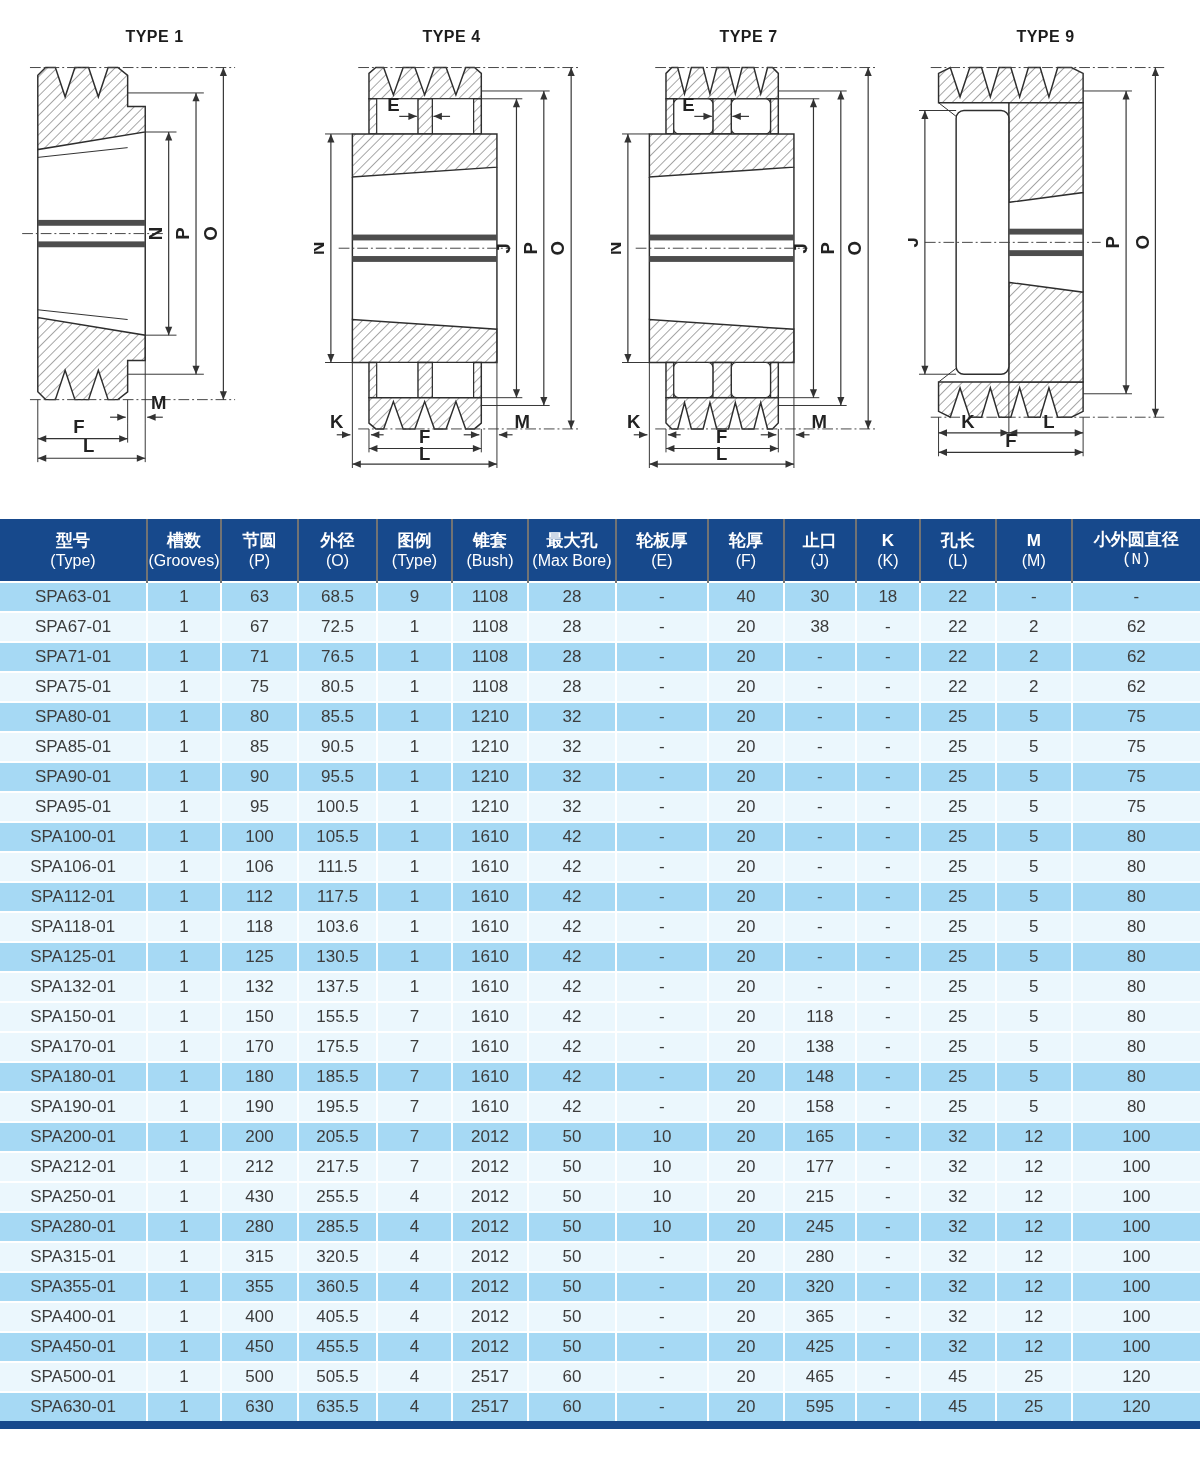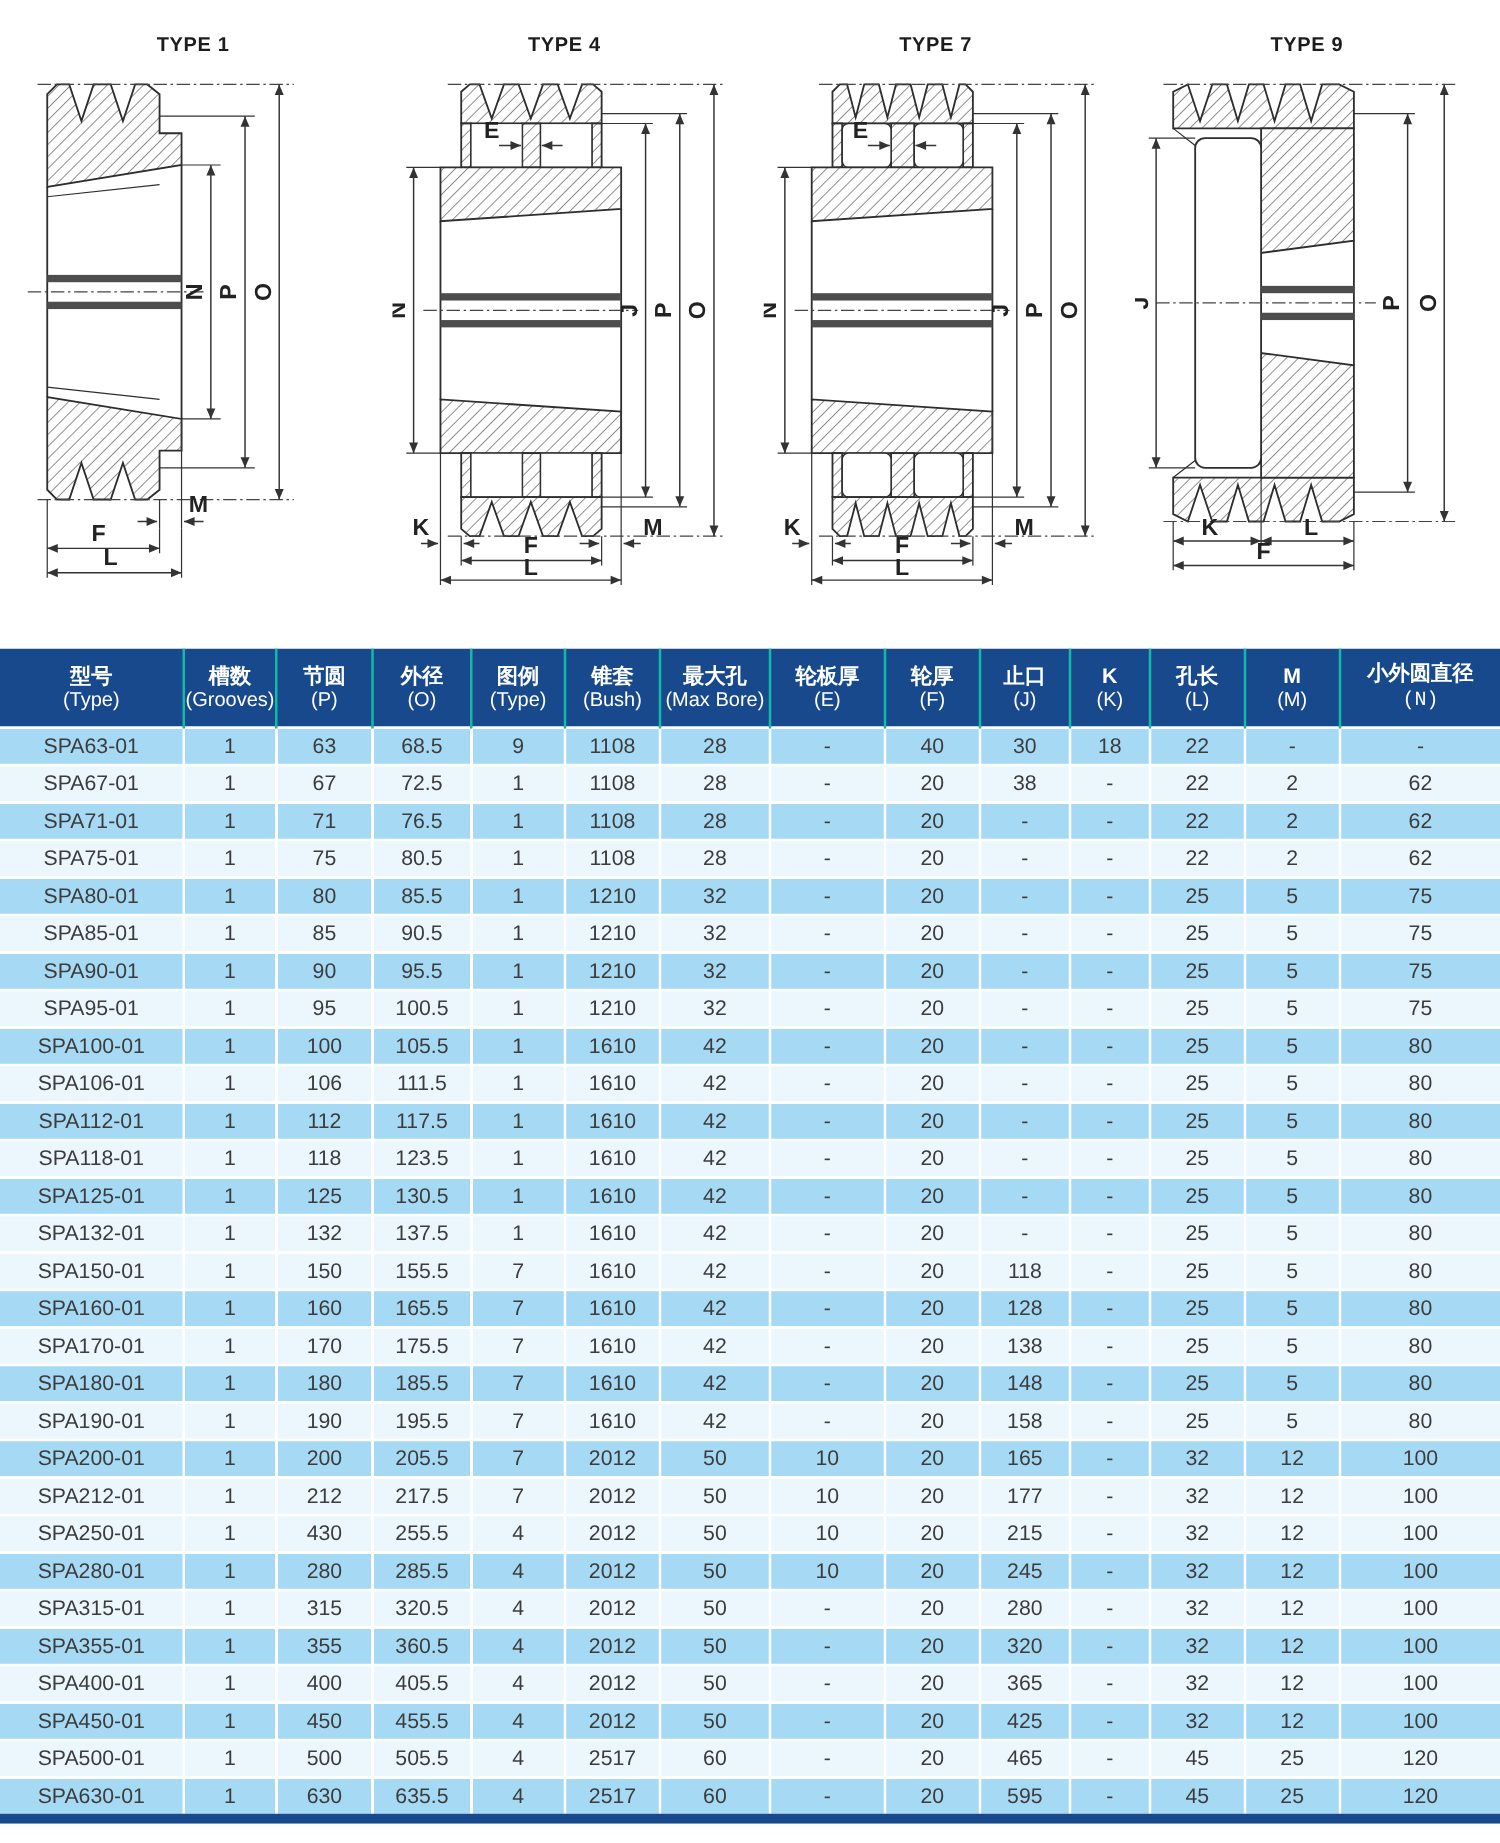--- a/index.html
+++ b/index.html
@@ -44,21 +44,21 @@
     width:100%;
     border-collapse:collapse;
     table-layout:fixed;
   }
   table.spec th{
     background:var(--header_bg,#17498c);
     color:var(--header_text,#fff);
     height:62px;
     padding:0;
     vertical-align:middle;
-    border-right:2px solid #14b8a6;
+    border-right:2px solid #737373;
   }
   table.spec th:last-child{border-right:none;font-family:Liberation Mono, monospace;}
   .th-zh{font-size:17px;font-weight:bold;line-height:1.25;}
   .th-en{font-size:16px;font-weight:normal;margin-top:1px;line-height:1.1;}
   table.spec td{
     height:28px;
     padding:0;
     text-align:center;
     vertical-align:middle;
     font-size:17px;
@@ -591,21 +591,21 @@
         <td>-</td>
         <td>-</td>
         <td>25</td>
         <td>5</td>
         <td>80</td>
       </tr>
       <tr class="even">
         <td>SPA118-01</td>
         <td>1</td>
         <td>118</td>
-        <td>123.5</td>
+        <td>103.6</td>
         <td>1</td>
         <td>1610</td>
         <td>42</td>
         <td>-</td>
         <td>20</td>
         <td>-</td>
         <td>-</td>
         <td>25</td>
         <td>5</td>
         <td>80</td>
@@ -646,36 +646,20 @@
         <td>SPA150-01</td>
         <td>1</td>
         <td>150</td>
         <td>155.5</td>
         <td>7</td>
         <td>1610</td>
         <td>42</td>
         <td>-</td>
         <td>20</td>
         <td>118</td>
-        <td>-</td>
-        <td>25</td>
-        <td>5</td>
-        <td>80</td>
-      </tr>
-      <tr class="odd">
-        <td>SPA160-01</td>
-        <td>1</td>
-        <td>160</td>
-        <td>165.5</td>
-        <td>7</td>
-        <td>1610</td>
-        <td>42</td>
-        <td>-</td>
-        <td>20</td>
-        <td>128</td>
         <td>-</td>
         <td>25</td>
         <td>5</td>
         <td>80</td>
       </tr>
       <tr class="even">
         <td>SPA170-01</td>
         <td>1</td>
         <td>170</td>
         <td>175.5</td>

